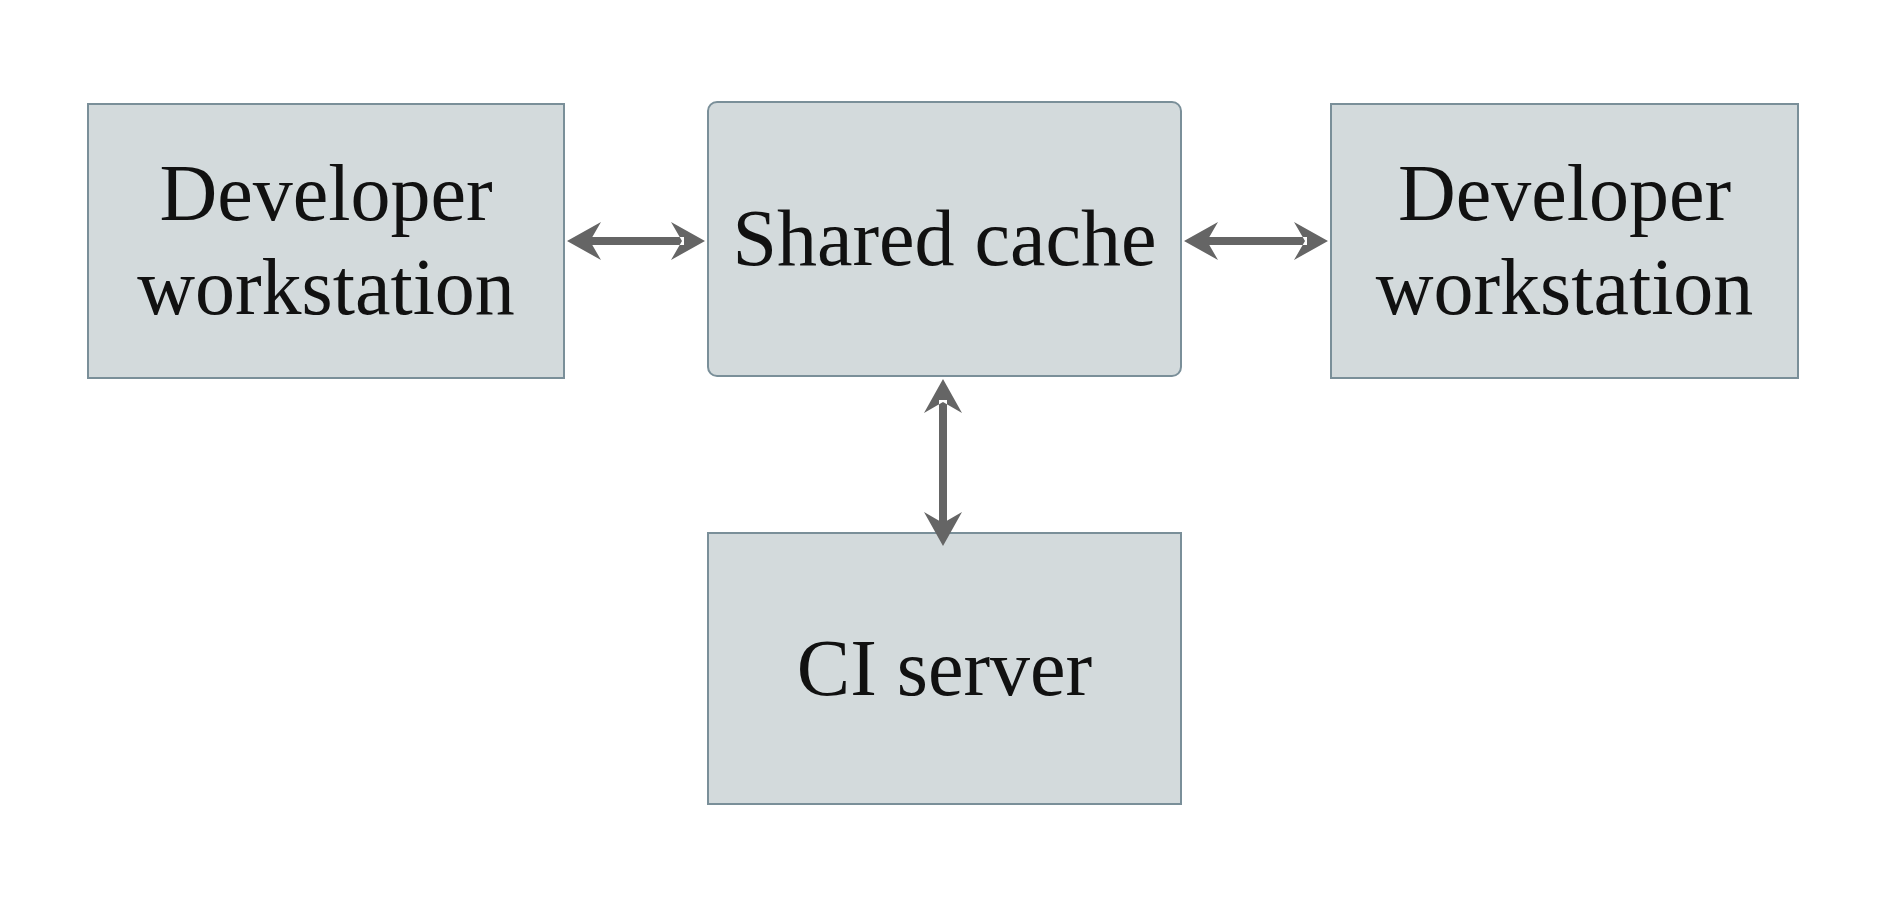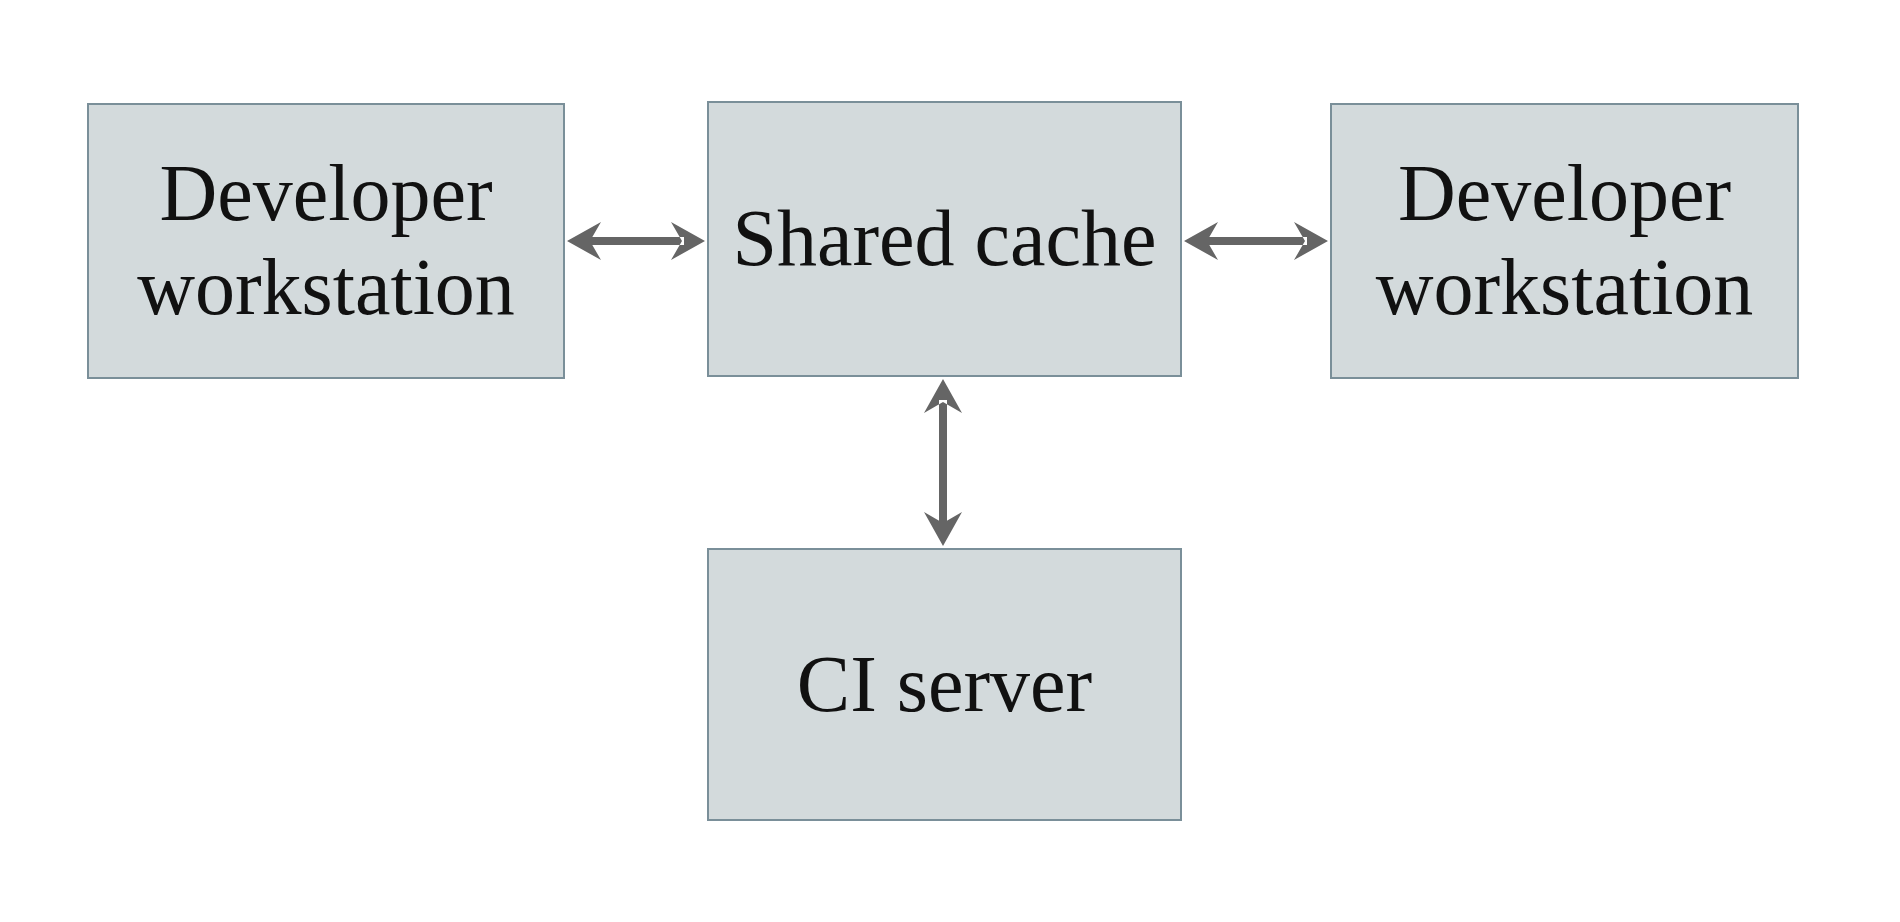--- a/index.html
+++ b/index.html
@@ -26,23 +26,23 @@
     text-align: center;
     font-family: Liberation Serif, serif;
   }
   .node .label {
     font-size: 80px;
     line-height: 1.17;
     color: var(--text_color, #111111);
     padding: 0 10px;
   }
   .node-dev-left   { left: 87px;   top: 103px; width: 478px; height: 276px; }
-  .node-cache      { left: 707px;  top: 101px; width: 475px; height: 276px; }
+  .node-cache      { left: 707px;  top: 101px; width: 475px; height: 276px; border-radius: 10px; }
   .node-dev-right  { left: 1330px; top: 103px; width: 469px; height: 276px; }
-  .node-ci         { left: 707px;  top: 548px; width: 475px; height: 273px; }
+  .node-ci         { left: 707px;  top: 532px; width: 475px; height: 273px; }
 
   .edges-overlay {
     position: absolute;
     left: 0;
     top: 0;
     width: 1900px;
     height: 922px;
     pointer-events: none;
   }
   .arrow {

